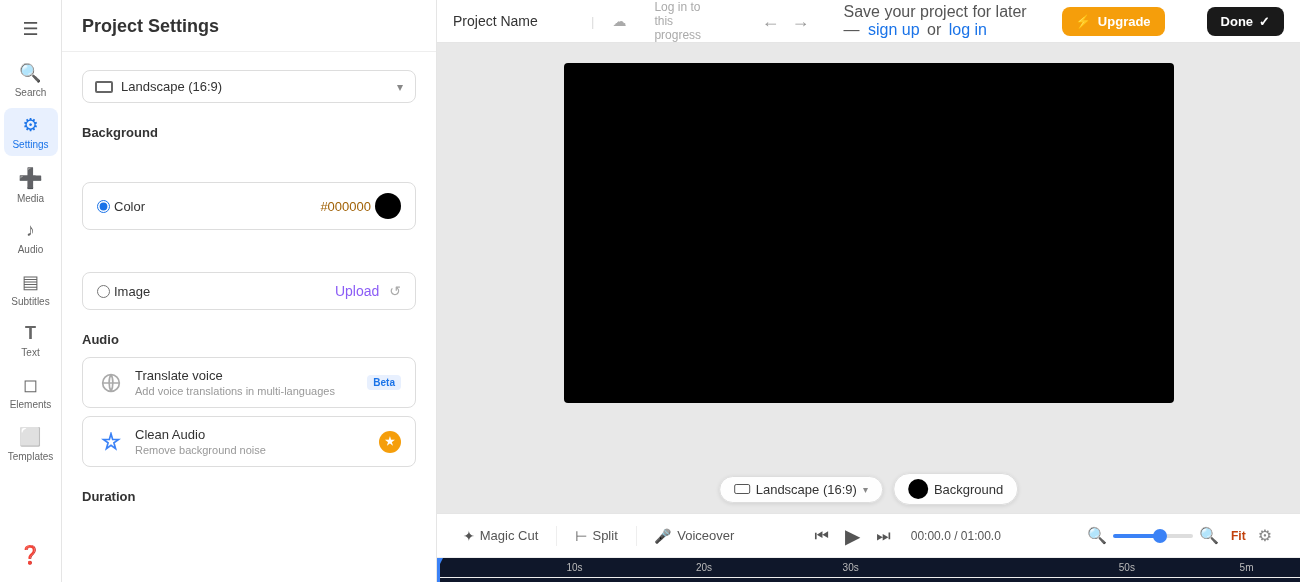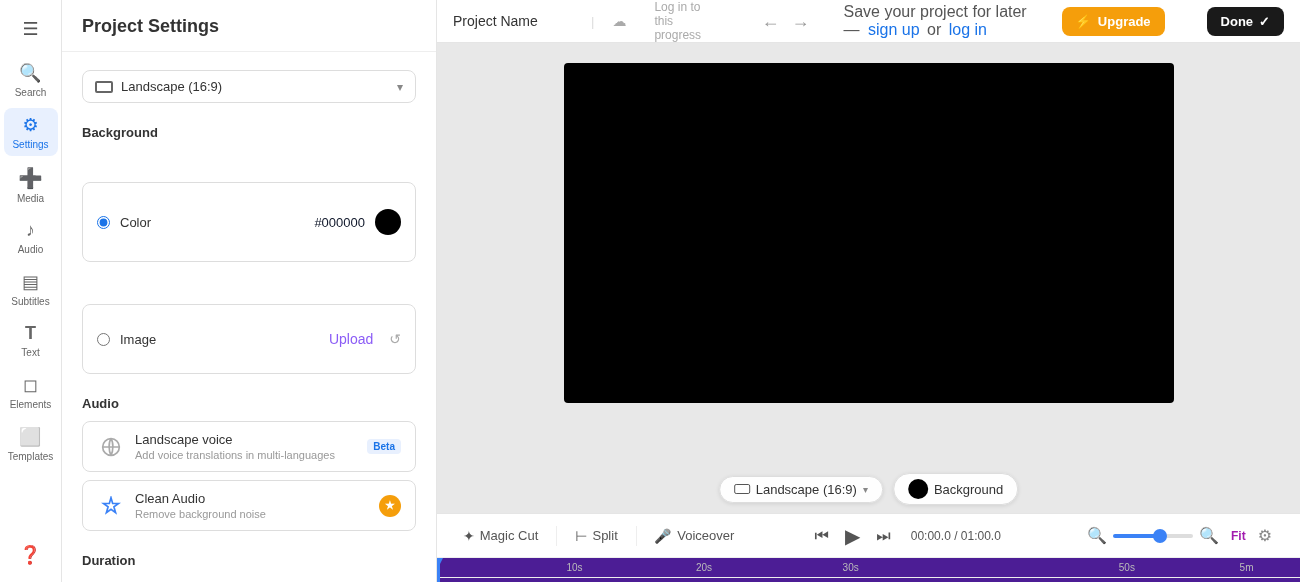--- a/index.html
+++ b/index.html
@@ -19,23 +19,23 @@
     .settings-body { padding: 18px 20px; flex: 1; overflow-y: auto; }
     .section-label { font-size: 13px; font-weight: 600; color: #333; margin-bottom: 10px; }
     .section { margin-bottom: 22px; }
 
     
     .size-dropdown { border: 1px solid #ddd; border-radius: 8px; padding: 8px 12px; display: flex; align-items: center; justify-content: space-between; cursor: pointer; background: #fff; }
     .size-dropdown-left { display: flex; align-items: center; gap: 8px; color: #333; font-size: 13px; }
     .landscape-icon { width: 18px; height: 12px; border: 2px solid #666; border-radius: 2px; display: inline-block; }
 
     
-    .bg-option { border: 1px solid #ddd; border-radius: 8px; padding: 26px 14px; margin-bottom: 8px; display: flex; align-items: center; gap: 10px; margin-top: 42px; }
+    .bg-option { border: 1px solid #ddd; border-radius: 8px; padding: 10px 14px; margin-bottom: 8px; display: flex; align-items: center; gap: 4px; margin-top: 42px; }
     .bg-option input[type="radio"] { accent-color: #1a73e8; }
-    .bg-color-value { margin-left: auto; font-size: 13px; color: #0f172a; }
+    .bg-color-value { margin-left: auto; font-size: 13px; color: #a16207; }
     .bg-color-circle { width: 26px; height: 26px; border-radius: 50%; background: #000; cursor: pointer; }
     .bg-upload-btn { margin-left: auto; font-size: 14px; color: #8b5cf6; cursor: pointer; }
     .bg-refresh-icon { color: #aaa; margin-left: 6px; cursor: pointer; font-size: 14px; }
 
     
     .audio-item { border: 1px solid #ddd; border-radius: 8px; padding: 10px 14px; margin-bottom: 8px; display: flex; align-items: center; gap: 10px; cursor: pointer; }
     .audio-item-icon { width: 28px; height: 28px; display: flex; align-items: center; justify-content: center; color: #555; font-size: 16px; }
     .audio-item-text { flex: 1; }
     .audio-item-title { font-size: 13px; font-weight: 500; color: #333; }
     .audio-item-desc { font-size: 11px; color: #999; margin-top: 2px; }
@@ -47,21 +47,21 @@
     .toolbar-row { display: flex; align-items: center; padding: 0 16px; height: 44px; gap: 4px; border-bottom: 1px solid #eee; }
     .toolbar-btn { display: flex; align-items: center; gap: 5px; padding: 5px 10px; border-radius: 6px; cursor: pointer; font-size: 13px; color: #555; background: none; border: none; }
     .toolbar-btn-icon { font-size: 14px; }
     .ctrl-btn { background: none; border: none; cursor: pointer; font-size: 16px; color: #555; padding: 4px; }
     .time-display { font-size: 12px; color: #555; margin: 0 8px; }
     .add-media { display: flex; align-items: center; justify-content: center; gap: 6px; color: #888; font-size: 13px; height: 100%; }
     .timeline-right-controls { display: flex; align-items: center; gap: 6px; padding: 0 12px; }
     .zoom-slider-container { display: flex; align-items: center; gap: 4px; }
     .zoom-slider { -webkit-appearance: none; width: 80px; height: 4px; border-radius: 2px; background: linear-gradient(to right, #3b82f6 60%, #ddd 60%); outline: none; cursor: pointer; }
     .zoom-slider::-webkit-slider-thumb { -webkit-appearance: none; width: 14px; height: 14px; border-radius: 50%; background: #3b82f6; cursor: pointer; }
-    .fit-btn { font-size: 12px; font-weight: 600; color: #a21caf; cursor: pointer; padding: 3px 6px; border-radius: 4px; }
+    .fit-btn { font-size: 12px; font-weight: 600; color: #c2410c; cursor: pointer; padding: 3px 6px; border-radius: 4px; }
     .settings-gear { font-size: 16px; color: #888; cursor: pointer; }
     .top-bar { height: 50px; background: #fff; border-bottom: 1px solid #e5e5e5; display: flex; align-items: center; padding: 0 16px; gap: 18px; }
     .project-name-input { border: none; outline: none; font-size: 14px; color: #333; background: transparent; min-width: 120px; }
     .save-hint { font-size: 12px; color: #aaa; display: flex; align-items: center; gap: 5px; margin-left: 10px; }
     .cloud-icon { font-size: 14px; color: #aaa; }
     .top-bar-spacer { flex: 1; }
     .undo-redo { display: flex; gap: 4px; }
     .undo-redo button { background: none; border: none; cursor: pointer; font-size: 18px; color: #999; padding: 4px; border-radius: 4px; }
     .save-text { font-size: 16px; color: #555; margin: 0 12px; }
     .save-text a { color: #1a73e8; text-decoration: none; }
@@ -168,21 +168,21 @@
       <div class="section-label">Audio</div>
 
       <div class="audio-item">
         <div class="audio-item-icon">
           <svg width="20" height="20" viewBox="0 0 24 24" fill="none" stroke="#555" stroke-width="2">
             <path d="M12 2a10 10 0 0 1 10 10c0 5.52-4.48 10-10 10S2 17.52 2 12 6.48 2 12 2z" stroke="#aaa" fill="none"></path>
             <path d="M2 12h20M12 2c-3 4-3 14 0 20M12 2c3 4 3 14 0 20" stroke="#aaa"></path>
           </svg>
         </div>
         <div class="audio-item-text">
-          <div class="audio-item-title">Landscape voice</div>
+          <div class="audio-item-title">Translate voice</div>
           <div class="audio-item-desc">Add voice translations in multi-languages</div>
         </div>
         <span class="beta-badge">Beta</span>
       </div>
 
       <div class="audio-item">
         <div class="audio-item-icon">
           <svg width="20" height="20" viewBox="0 0 24 24" fill="none" stroke="#3b82f6" stroke-width="2">
             <path d="M12 2l2 7h7l-5.5 4 2 7L12 16l-5.5 4 2-7L3 9h7z"></path>
           </svg>
@@ -285,21 +285,21 @@
         <span class="settings-gear">⚙</span>
       </div>
     </div>
 
     <div style="flex:1; display:flex; overflow:hidden; position:relative;">
 
       <div style="position:absolute; left:0; top:0; bottom:0; width:3px; background:#3b82f6; z-index:20;">
         <div style="position:absolute; top:-2px; left:-5px; width:12px; height:12px; background:#3b82f6; clip-path:polygon(50% 100%, 0 0, 100% 0);"></div>
       </div>
 
-      <div style="flex:1; position:relative; background:#4c1d95;">
+      <div style="flex:1; position:relative; background:#0f172a;">
 
         <div style="position:absolute; top:0; left:0; right:0; height:20px; border-bottom:1px solid #eee; display:flex; align-items:center;">
           <span class="ruler-mark" style="left:15%;">10s</span>
           <span class="ruler-mark" style="left:30%;">20s</span>
           <span class="ruler-mark" style="left:47%;">30s</span>
           <span class="ruler-mark" style="left:63%;margin-top:44px;">40s</span>
           <span class="ruler-mark" style="left:79%;">50s</span>
           <span class="ruler-mark" style="left:93%;">5m</span>
         </div>
 

